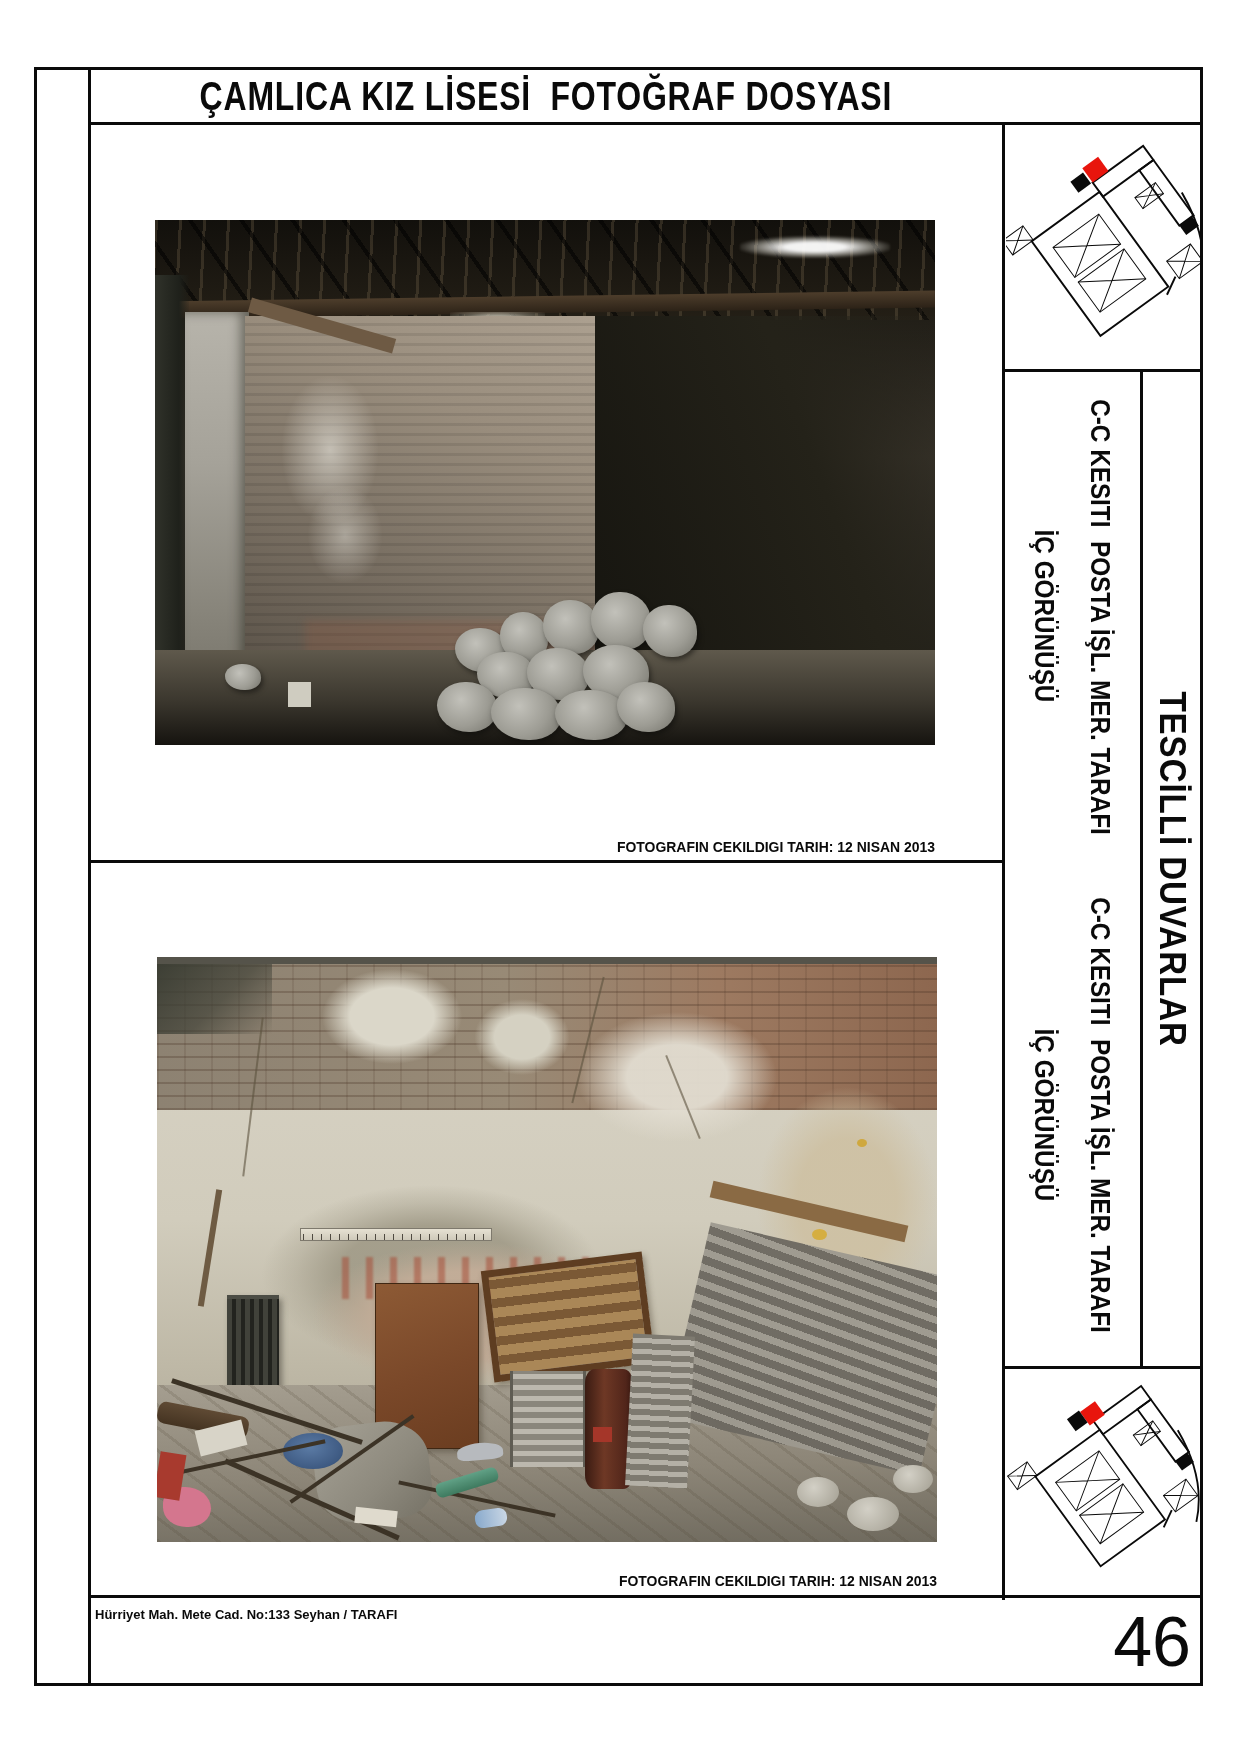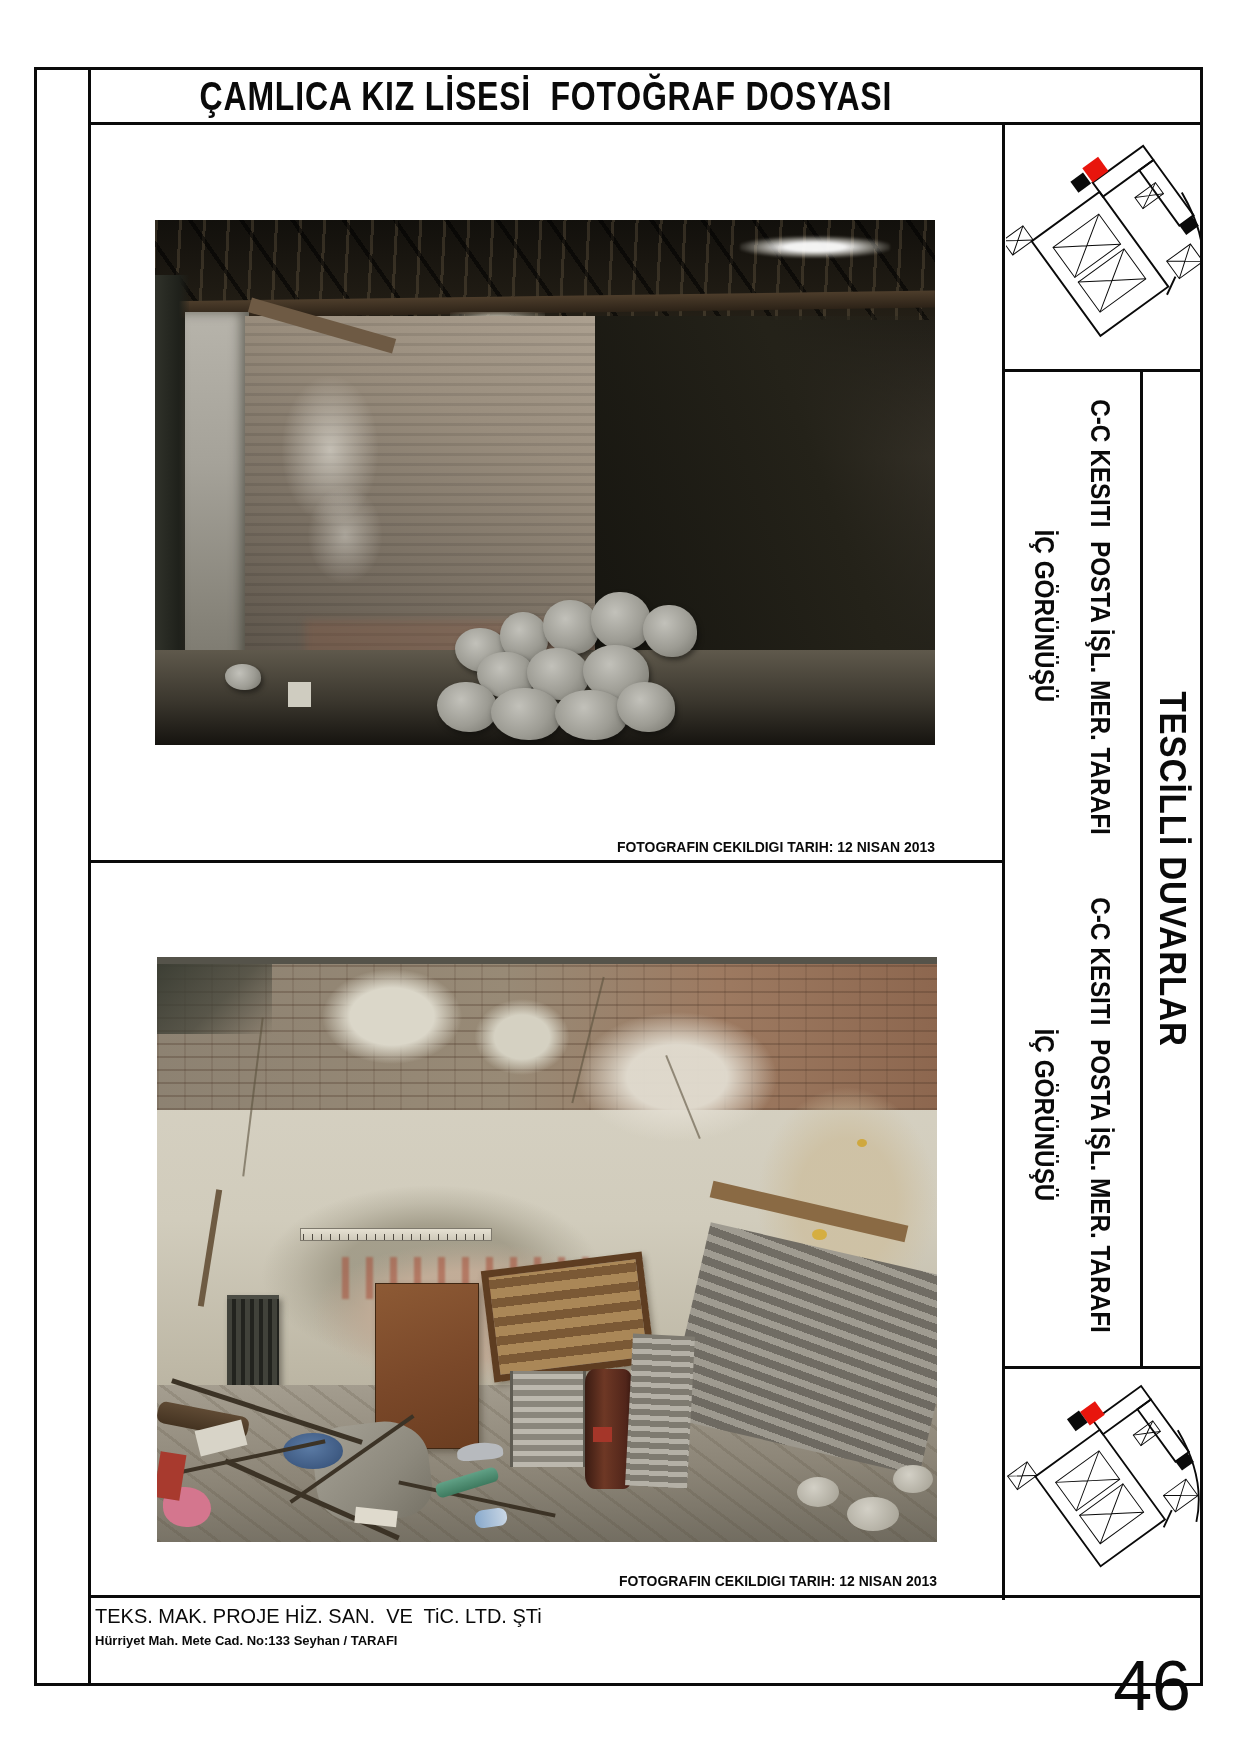--- a/index.html
+++ b/index.html
@@ -15,21 +15,21 @@
   .caption{width:435px;height:20px;font-size:15px;font-weight:700;text-align:right;white-space:pre;transform-origin:right center;transform:scaleX(0.93);}
   
   .rot{transform-origin:top left;transform:rotate(90deg);display:flex;flex-direction:column;align-items:center;justify-content:center;}
   .rot .l1,.rot .l2{font-weight:700;font-size:27px;line-height:56px;white-space:pre;transform:scaleX(0.9);}
   #side-label-box{font-size:36px;font-weight:700;letter-spacing:1px;}
   #side-label-box span{display:inline-block;transform:scaleX(0.92);white-space:pre;}
   
   #company-name{font-size:25px;font-weight:700;letter-spacing:1px;text-shadow:0.7px 0 0 #0a0a0a,-0.3px 0 0 #0a0a0a;white-space:pre;}
   #company-line2{font-size:20px;font-weight:400;margin-top:3px;white-space:pre;}
   #company-address{font-size:13px;font-weight:700;margin-top:5px;white-space:pre;}
-  #page-number-cell{left:1003px;top:1600px;width:188px;height:84px;font-size:70px;font-weight:400;text-align:right;line-height:84px;margin-top:44px;}
+  #page-number-cell{left:1003px;top:1600px;width:188px;height:84px;font-size:70px;font-weight:400;text-align:right;line-height:84px;}
   
   .photo{overflow:hidden;background:#222;}
   .photo *{position:absolute;}
   
   .p1-base{left:0;top:0;width:780px;height:525px;background:linear-gradient(180deg,#17150f 0%,#201d16 18%,#3a352c 45%,#2c2922 75%,#191712 100%);}
   .p1-roof{left:0;top:0;width:780px;height:100px;background:
       repeating-linear-gradient(55deg,rgba(0,0,0,.55) 0 4px,transparent 4px 42px),
       repeating-linear-gradient(93deg,rgba(130,112,84,.28) 0 3px,transparent 3px 24px),
       linear-gradient(180deg,#12100c,#241f16);}
   .p1-tube{left:585px;top:16px;width:150px;height:22px;background:radial-gradient(ellipse at center,rgba(255,255,255,.95) 0 28%,rgba(230,228,218,.45) 55%,transparent 75%);filter:blur(1px);}
@@ -266,17 +266,16 @@
 <div class="abs rot" style="left:1141px;top:862px;width:506px;height:138px;">
   <div class="l1">C-C KESITI  POSTA İŞL. MER. TARAFI</div>
   <div class="l2">İÇ GÖRÜNÜŞÜ</div>
 </div>
 
 <div class="abs rot" id="side-label-box" style="left:1203px;top:371px;width:997px;height:62px;">
   <span>TESCİLLİ DUVARLAR</span>
 </div>
 
 <div class="abs" style="left:95px;top:1602px;width:900px;">
-  <div id="company-line2">TEKS. MAK. PROJE HİZ. SAN.  VE  TiC. LTD. ŞTi</div>
   <div id="company-address">Hürriyet Mah. Mete Cad. No:133 Seyhan / TARAFI</div>
 </div>
 
 <div class="abs" id="page-number-cell">46</div>
 
 </body></html>

